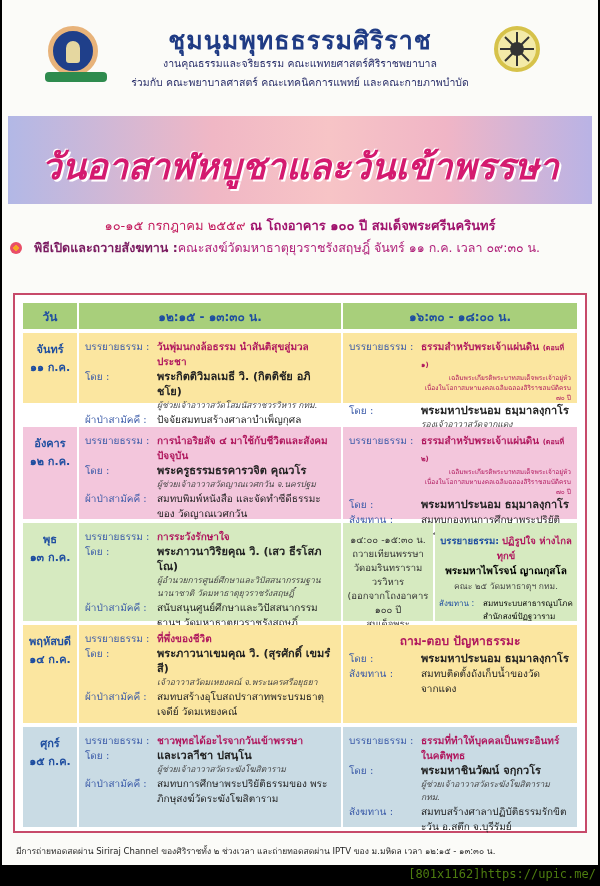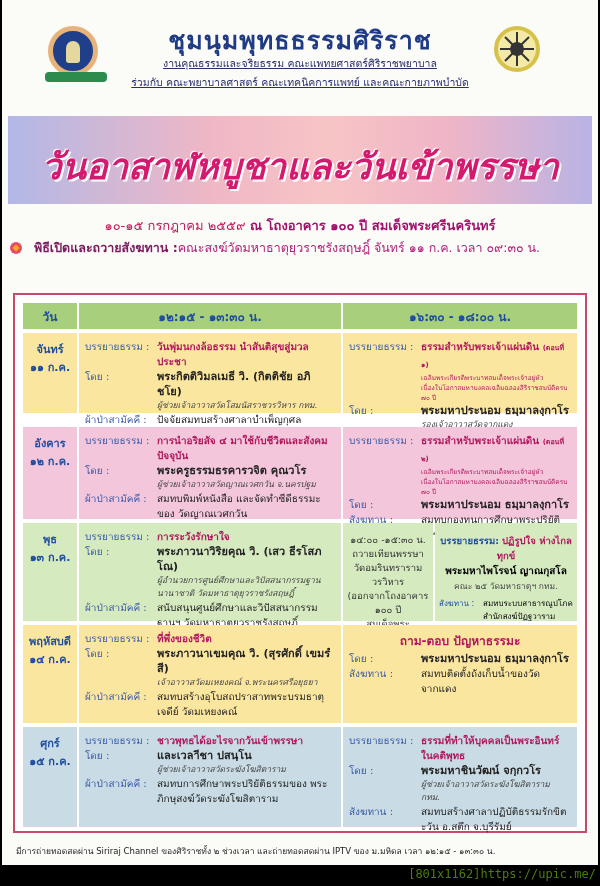--- a/index.html
+++ b/index.html
@@ -7,21 +7,21 @@
          font-family:"DejaVu Sans", sans-serif; }
   .page { position:absolute; left:2px; top:0; width:596px; height:865px; background:#fbfbf8; }
   .logo { position:absolute; border-radius:50%; }
   .logo-left { left:46px; top:26px; width:50px; height:50px; background:#1f3f8a; border:5px solid #e8b37a; box-sizing:border-box; }
   .logo-left-ribbon { position:absolute; left:43px; top:72px; width:62px; height:10px; background:#2e8b4e; border-radius:4px; }
   .logo-left-inner { position:absolute; left:13px; top:10px; width:14px; height:22px; background:#e5d7a0; border-radius:7px 7px 3px 3px; }
   .logo-right { left:492px; top:26px; width:46px; height:46px; border:4px solid #d6c24a; box-sizing:border-box; background:#f3eaa8; }
   .logo-right-hub { position:absolute; left:12px; top:12px; width:14px; height:14px; border-radius:50%; background:#333; }
   .logo-right-spokes { position:absolute; left:0; top:0; width:38px; height:38px; }
   .org-title { position:absolute; left:0; width:596px; top:20px; text-align:center; font-size:25px; font-weight:bold; color:#1f3b84; letter-spacing:1px; }
-  .sub1, .sub2 { position:absolute; left:0; width:596px; text-align:center; font-size:10.5px; color:#2a2f6a;text-decoration:underline; }
+  .sub1, .sub2 { position:absolute; left:0; width:596px; text-align:center; font-size:10.5px; color:#2a2f6a; }
   .sub1 { top:55px; } .sub2 { top:74px; }
   .invite { position:absolute; left:0; width:596px; top:93px; text-align:center; font-size:16px; font-weight:bold; color:#7a1b1b; }
   .banner { position:absolute; left:6px; top:116px; width:584px; height:88px;
             background:linear-gradient(90deg,#b2b8e6 0%, #f0b7c5 35%, #f7c4c6 55%, #f0b5c6 75%, #b9b3e5 100%); }
   .banner-title { position:absolute; left:0; width:100%; top:22px; text-align:center; font-size:36px; font-weight:bold;
                   font-style:italic; color:#d41a6f; text-shadow:2px 2px 0 #fff, -1px -1px 0 #fff; font-family:"DejaVu Serif", serif; }
   .dates { position:absolute; left:0; width:596px; top:215px; text-align:center; font-size:13px; color:#c2185b; }
   .dates b { color:#a0136d; }
   .bullet-row { position:absolute; left:8px; font-size:12.5px; color:#b0227a; display:flex; align-items:center; }
   .bullet-row .flower { width:12px; height:12px; border-radius:50%; background:radial-gradient(circle,#f6a623 0 30%, #e94e67 32% 100%); margin-right:12px; }
@@ -38,21 +38,21 @@
   .cell.day { left:0; width:54px; text-align:center; padding-top:8px; box-sizing:border-box; }
   .cell.c1 { left:56px; width:262px; padding:6px; box-sizing:border-box; }
   .cell.c2 { left:320px; width:234px; padding:6px; box-sizing:border-box; }
   .dayname, .daydate { display:block; font-weight:bold; color:#1f4ea0; font-size:11px; line-height:18px; }
   .line { display:flex; font-size:10px; color:#2a4a9a; line-height:15px; }
   .line .k { width:72px; flex:none; color:#3a5aa8; }
   .line .v { flex:1; color:#222; }
   .topic { color:#b0185e !important; font-weight:bold; }
   .speaker { font-weight:bold; font-size:11px; color:#222 !important; }
   .note { font-style:italic; font-size:8.5px; color:#444; padding-left:72px; line-height:13px; }
-  .tiny { font-size:6.5px; color:#b0185e; padding-left:72px; line-height:10px; }
+  .tiny { font-size:6.5px; color:#b0185e; padding-left:72px; line-height:10px;text-align:right; }
   .center-block { text-align:center; font-size:9.5px; color:#333; line-height:14px; }
   .footer { position:absolute; left:14px; top:844px; font-size:8.5px; color:#222; }
   .wm { position:absolute; right:4px; top:867px; font-size:12px; color:#4d7c0f; font-family:"DejaVu Sans Mono", monospace; }
 </style>
 </head>
 <body>
 
 <div class="page">
   <div class="logo logo-left">
       <div class="logo-left-inner"></div>
@@ -85,21 +85,21 @@
     <span class="flower"></span>
     <span class="lbl">พิธีเปิดและถวายสังฆทาน :</span>
       <span class="val"> คณะสงฆ์วัดมหาธาตุยุวราชรังสฤษฎิ์ จันทร์ ๑๑ ก.ค. เวลา ๐๙:๓๐ น.</span>
   </div>
 
   <div class="sched">
     <div class="hdr day">วัน</div>
     <div class="hdr c1">๑๒:๑๕ - ๑๓:๓๐ น.</div>
     <div class="hdr c2">๑๖:๓๐ - ๑๘:๐๐ น.</div>
 
-    <div class="band" style="top:38px;height:80px;">
+    <div class="band" style="top:38px;height:70px;">
       <div class="cell day" style="background:#fbe6a0">
           <span class="dayname">จันทร์</span>
           <span class="daydate">๑๑ ก.ค.</span>
         </div>
       <div class="cell c1" style="background:#fbe6a0">
         <div class="line">
             <span class="k">บรรยายธรรม :</span>
             <span class="v topic">วันพุ่มนกงล้อธรรม นำสันติสุขสู่มวลประชา</span>
           </div>
         <div class="line">

